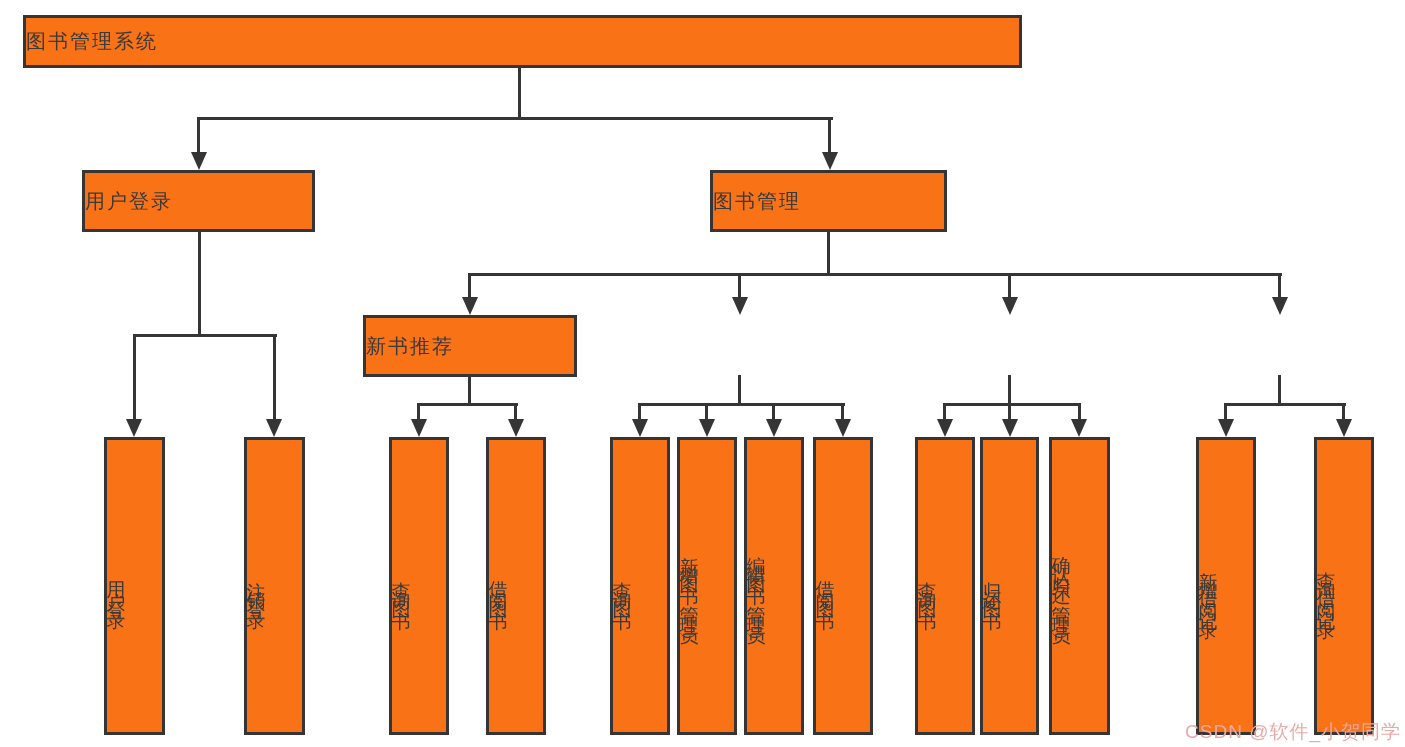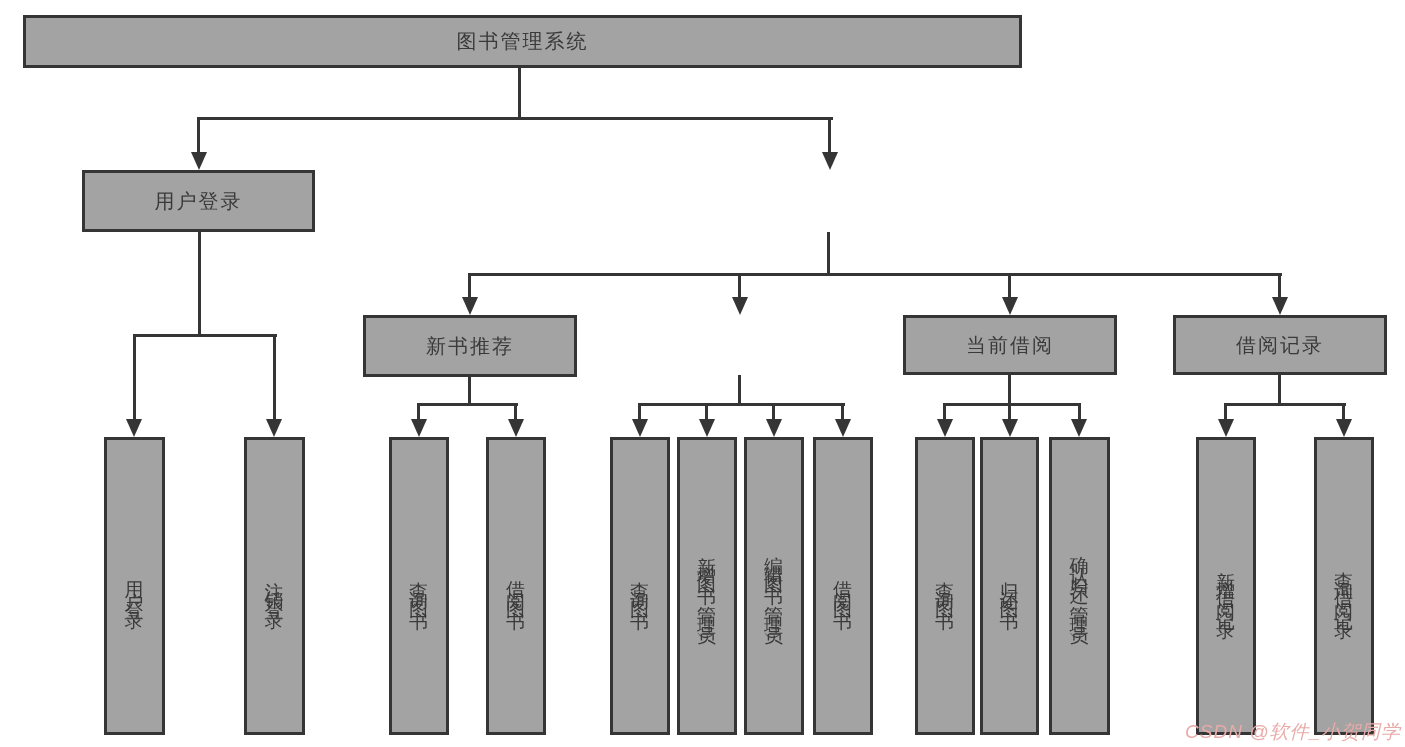--- a/index.html
+++ b/index.html
@@ -1,42 +1,41 @@
 <!DOCTYPE html>
 <html style="--line: #353535; --bg: #ffffff; --text: #3a3a3a; --wm: #e9aaa8;"><head>
 <meta charset="utf-8">
 <style>
   html,body{margin:0;padding:0;background:#fff;}
   #canvas{
     position:relative;width:1405px;height:747px;background:var(--bg,#ffffff);
     font-family:"Liberation Sans","DejaVu Sans",sans-serif;overflow:hidden;
   }
   .node{
-    position:absolute;box-sizing:border-box;background:#a3a3a3;
+    position:absolute;box-sizing:border-box;background:#f97316;
     border:3px solid var(--line,#353535);
-    display:flex;align-items:center;justify-content:center;
+    display:flex;align-items:center;
     color:var(--text,#3a3a3a);
   }
   .node.h span{font-size:20px;letter-spacing:2px;white-space:nowrap;}
   .node.v span{
     writing-mode:vertical-rl;text-orientation:mixed;
     font-size:19px;letter-spacing:10px;line-height:1;
     white-space:nowrap;
   }
   .ln{position:absolute;background:var(--line,#353535);}
   .arrow{
     position:absolute;width:0;height:0;
     border-left:8px solid transparent;border-right:8px solid transparent;
     border-top:18px solid var(--line,#353535);
   }
   #watermark{
     position:absolute;right:4px;bottom:2px;z-index:9;
     font-size:19px;letter-spacing:1px;color:var(--wm,#e9aaa8);
     font-family:"Liberation Sans","DejaVu Sans",sans-serif;
-    font-style:italic;
   }
 </style>
 </head>
 <body>
 
 <div id="canvas">
 
   <div>
 
     <div class="ln" style="left:518px;top:68px;width:3px;height:52px"></div>
@@ -99,29 +98,26 @@
     <div class="arrow" style="left:1336px;top:419px"></div>
   </div>
 
   <div class="node h" style="left:23px;top:15px;width:999px;height:53px">
     <span>图书管理系统</span>
   </div>
 
   <div class="node h" style="left:82px;top:170px;width:233px;height:62px">
     <span>用户登录</span>
   </div>
+  <div class="node h" style="left:710px;top:170px;width:237px;height:62px">
+    <span>图书管理</span>
+  </div>
 
   <div class="node h" style="left:363px;top:315px;width:214px;height:62px">
     <span>新书推荐</span>
-  </div>
-  <div class="node h" style="left:903px;top:315px;width:214px;height:60px">
-    <span>当前借阅</span>
-  </div>
-  <div class="node h" style="left:1173px;top:315px;width:214px;height:60px">
-    <span>借阅记录</span>
   </div>
 
   <div class="node v" style="left:104px;top:437px;width:61px;height:298px">
     <span>用户登录</span>
   </div>
   <div class="node v" style="left:244px;top:437px;width:61px;height:298px">
     <span>注销登录</span>
   </div>
 
   <div class="node v" style="left:389px;top:437px;width:60px;height:298px">

